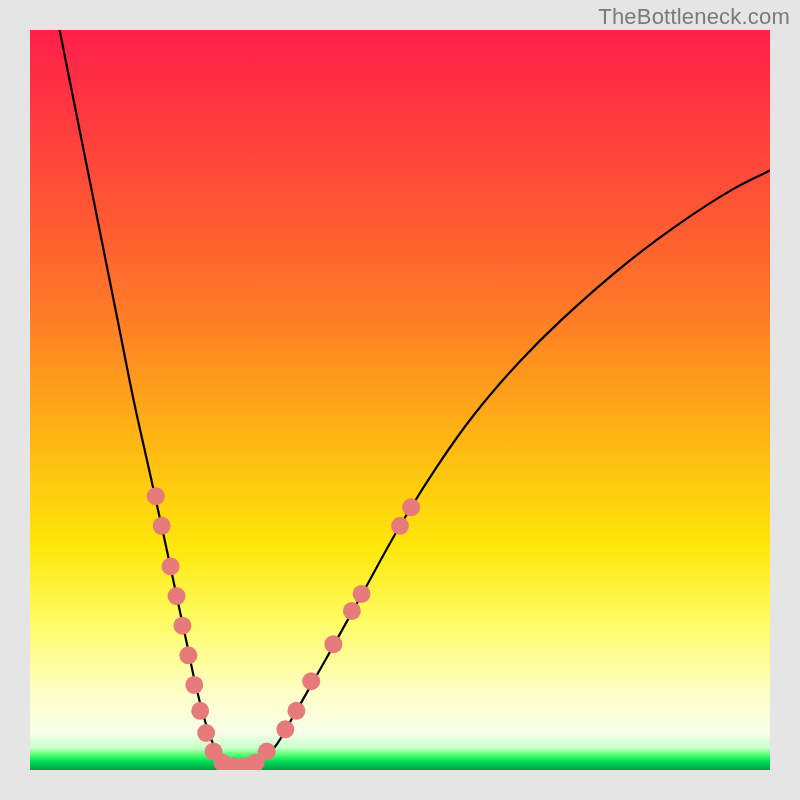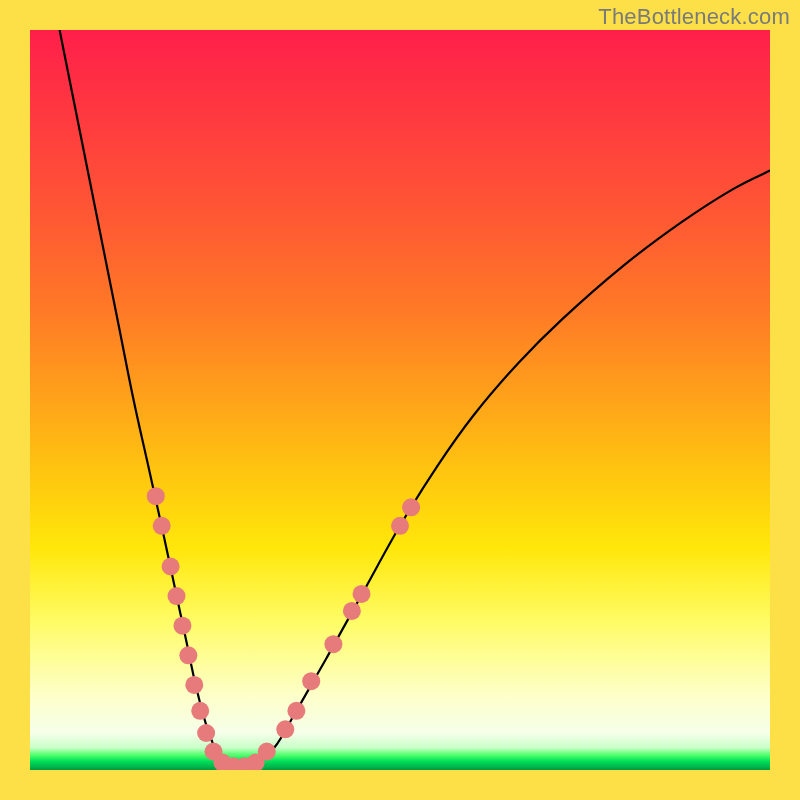--- a/index.html
+++ b/index.html
@@ -10,21 +10,21 @@
     overflow: hidden;
     background: #000;
     font-family: Arial, Helvetica, sans-serif;
   }
   .frame {
     position: absolute;
     left: 0;
     top: 0;
     width: 800px;
     height: 800px;
-    background: #fde047;
+    background: #e5e5e5;
   }
   .plot-area {
     position: absolute;
     left: 30px;
     top: 30px;
     width: 740px;
     height: 740px;
     
     background: linear-gradient(
       to bottom,

